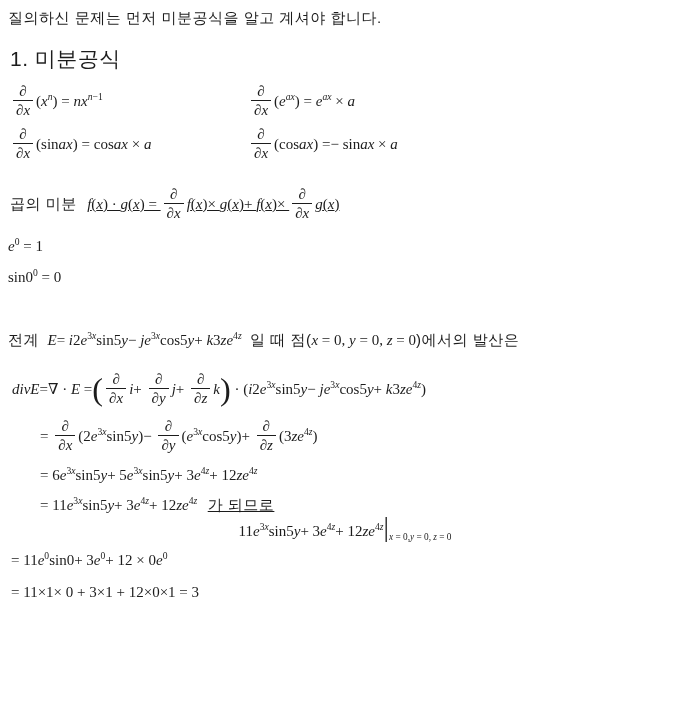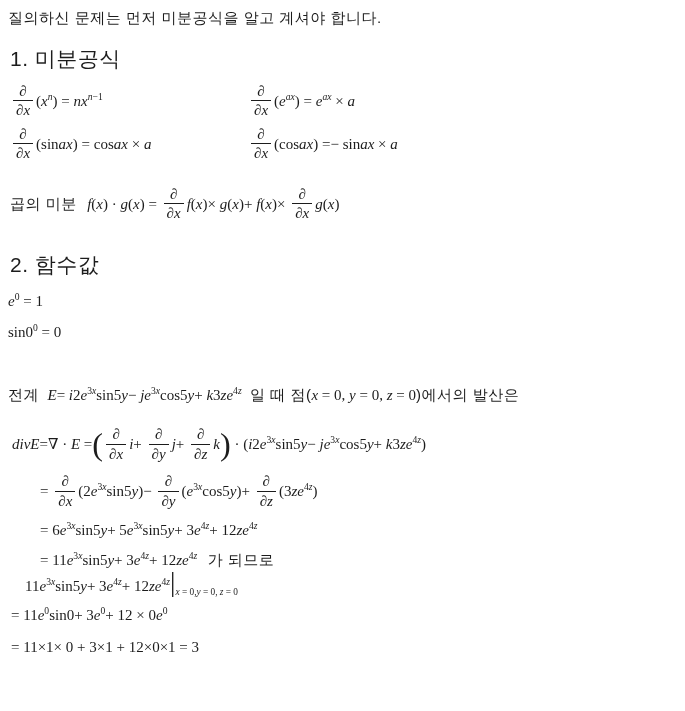--- a/index.html
+++ b/index.html
@@ -16,37 +16,37 @@
   .math i{font-style:italic;}
   .rm{font-style:normal;}
   sup{font-size:64%;vertical-align:super;line-height:0;}
   sub{font-size:62%;vertical-align:-0.4em;line-height:0;}
   .frac{display:inline-block;vertical-align:middle;text-align:center;margin:0 3px;position:relative;top:-2px;}
   .frac .fn{display:block;border-bottom:1px solid #1c1c1c;padding:0 3px 1px;line-height:1.1;}
   .frac .fd{display:block;padding:1px 3px 0;line-height:1.1;}
   .bigp{font-size:215%;font-weight:300;vertical-align:middle;position:relative;top:-2px;line-height:0;}
   .tbar{font-size:180%;font-weight:300;vertical-align:-28%;line-height:0;}
   .ml4{margin-left:4px;}
-  .ml6{margin-left:6px;}
+  .ml6{margin-left:6px;text-decoration:underline;}
   
   #intro{margin:0 0 0 1px;}
   #sec1-title{margin:17px 0 0 3px;}
   .formula-grid{display:grid;grid-template-columns:238px auto;row-gap:7px;margin:11px 0 0 3px;}
   #product-line{margin:24px 0 0 3px;}
   #sec2-title{margin:27px 0 0 3px;}
   #e0-line{margin:12px 0 0 1px;}
   #sin0-line{margin:11px 0 0 1px;}
   #problem-line{margin:42px 0 0 1px;}
   #dive-line{margin:22px 0 0 5px;}
   #step1{margin:11px 0 0 0;}
   #step2{margin:9px 0 0 0;}
   #step3{margin:9px 0 0 0;}
   .indent{padding-left:33px;}
   #coords-line{margin:37px 0 0 1px;}
-  #eval-line{margin:5px 4px 0 18px;}
+  #eval-line{margin:5px 4px 0 18px;text-align:center;}
   #sub-line2{margin:9px 0 12px 4px;}
   #sub-line3{margin:9px 0 0 4px;}
 </style>
 </head>
 <body>
 
 <div class="page">
 
   <div class="line ko" id="intro">질의하신 문제는 먼저 미분공식을 알고 계셔야 합니다.</div>
 
@@ -57,21 +57,20 @@
     <div class="math"><span class="frac"><span class="fn"><i>∂</i></span><span class="fd"><i>∂x</i></span></span>(<i>e</i><sup><i>ax</i></sup>) = <i>e</i><sup><i>ax</i></sup> × <i>a</i></div>
     <div class="math"><span class="frac"><span class="fn"><i>∂</i></span><span class="fd"><i>∂x</i></span></span>(<span class="rm">sin</span><i>ax</i>) = <span class="rm">cos</span><i>ax</i> × <i>a</i></div>
     <div class="math"><span class="frac"><span class="fn"><i>∂</i></span><span class="fd"><i>∂x</i></span></span>(<span class="rm">cos</span><i>ax</i>) =− <span class="rm">sin</span><i>ax</i> × <i>a</i></div>
   </div>
 
   <div class="line" id="product-line">
     <span class="ko">곱의 미분</span>
     <span class="math ml6"><i>f</i>(<i>x</i>) · <i>g</i>(<i>x</i>) = <span class="frac"><span class="fn"><i>∂</i></span><span class="fd"><i>∂x</i></span></span><i>f</i>(<i>x</i>)× <i>g</i>(<i>x</i>)+ <i>f</i>(<i>x</i>)× <span class="frac"><span class="fn"><i>∂</i></span><span class="fd"><i>∂x</i></span></span><i>g</i>(<i>x</i>)</span>
   </div>
 
-  <div class="line ko sec-title" id="sec2-title">2. 함수값</div>
 
   <div class="line math" id="e0-line"><i>e</i><sup>0</sup> = 1</div>
 
   <div class="line math" id="sin0-line"><span class="rm">sin</span>0<sup>0</sup> = 0</div>
 
   <div class="line" id="problem-line">
     <span class="ko">전계</span>
     <span class="math ml4"><i>E</i>= <i>i</i>2<i>e</i><sup>3<i>x</i></sup><span class="rm">sin</span>5<i>y</i>− <i>je</i><sup>3<i>x</i></sup><span class="rm">cos</span>5<i>y</i>+ <i>k</i>3<i>ze</i><sup>4<i>z</i></sup></span>
     <span class="ko ml4">일 때 점(</span><span class="math"><i>x</i> = 0, <i>y</i> = 0, <i>z</i> = 0</span><span class="ko">)에서의 발산은</span>
   </div>

